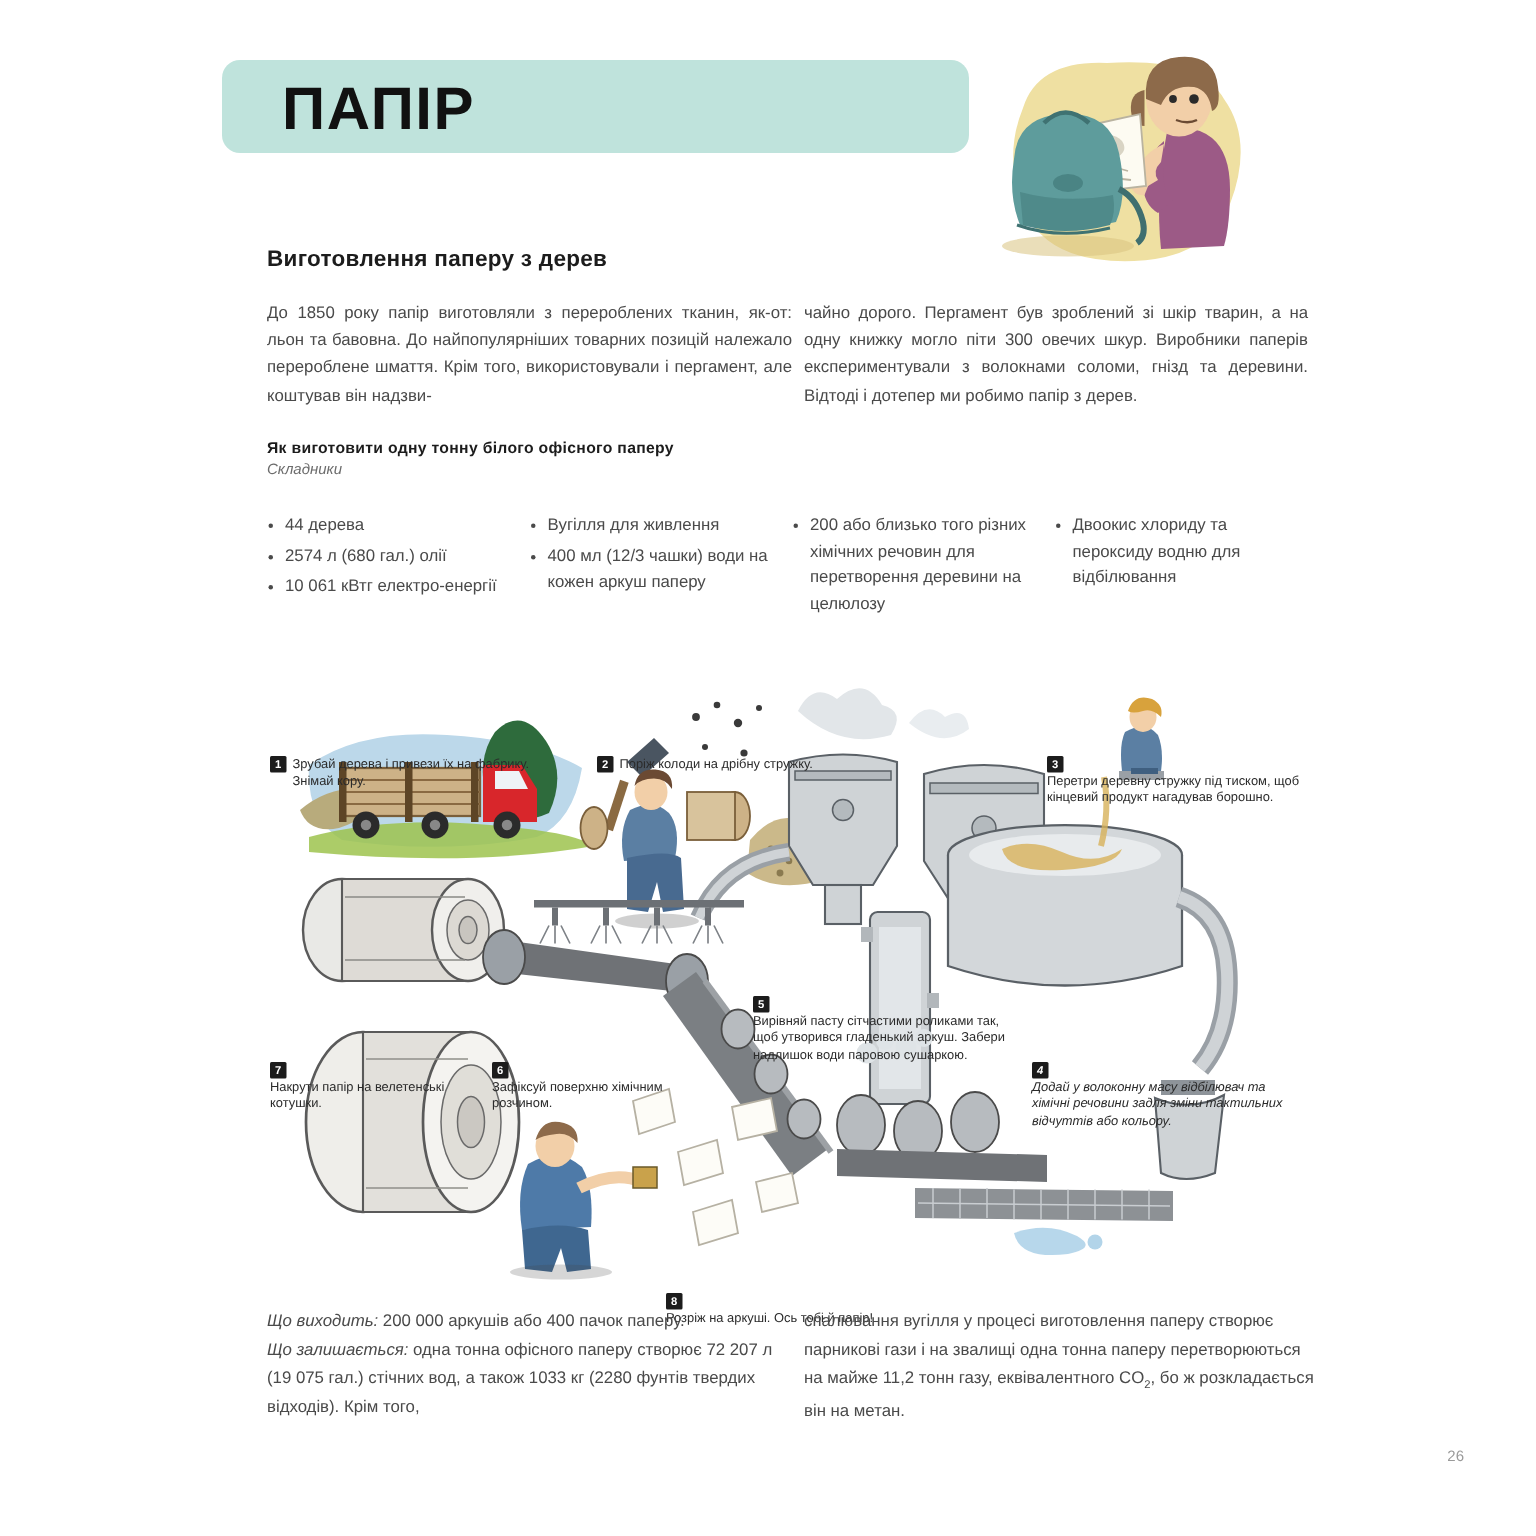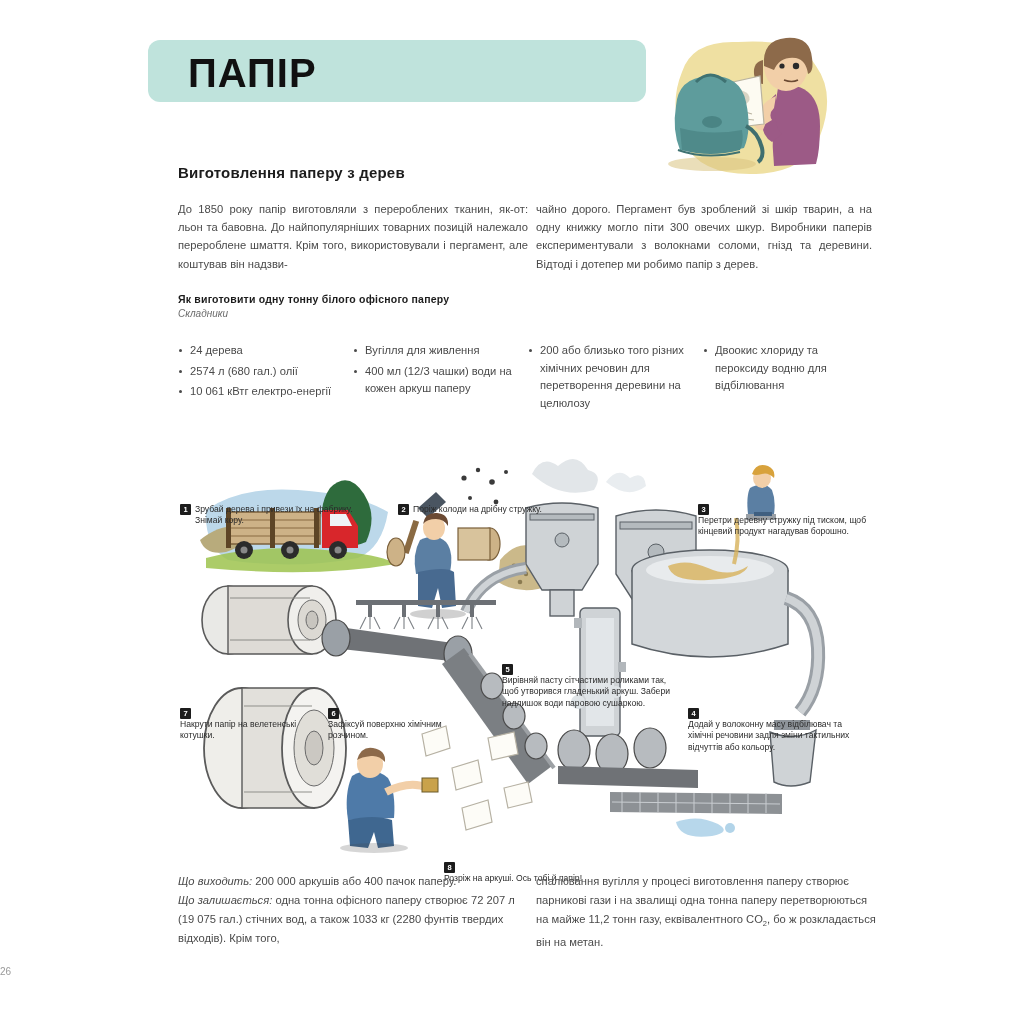--- a/index.html
+++ b/index.html
@@ -78,21 +78,21 @@
   }
   .step .txt{display:inline-block;vertical-align:top;max-width:170px;}
 
   
   .foot-a{position:absolute;left:178px;top:872px;width:352px;
     font-size:11.2px;line-height:19px;color:#4a4a4a;}
   .foot-b{position:absolute;left:536px;top:872px;width:340px;
     font-size:11.2px;line-height:19px;color:#4a4a4a;}
   .foot-a i{}
   .pagenum{
-    position:absolute;left:0;top:966px;width:976px;text-align:left;
+    position:absolute;left:0;top:966px;width:976px;text-align:right;
     font-size:10px;color:#9a9a9a;
   }
   sub{font-size:7.5px;}
 </style>
 </head>
 <body>
 
 <div class="page">
 
   <div class="title-banner"></div>
@@ -134,21 +134,21 @@
 
   <div class="col-a">До 1850 року папір виготовляли з перероблених тканин, як-от: льон та бавовна. До найпопулярніших товарних позицій належало перероблене шмаття. Крім того, використовували і пергамент, але коштував він надзви-</div>
   <div class="col-b">чайно дорого. Пергамент був зроблений зі шкір тварин, а на одну книжку могло піти 300 овечих шкур. Виробники паперів експериментували з волокнами соломи, гнізд та деревини. Відтоді і дотепер ми робимо папір з дерев.</div>
 
   <div class="h3">Як виготовити одну тонну білого офісного паперу</div>
   <div class="h4">Складники</div>
 
   <div class="ing-wrap">
     <div class="ing-col">
       <ul>
-        <li>24 дерева</li>
+        <li>44 дерева</li>
         <li>2574 л (680 гал.) олії</li>
         <li>10 061 кВтг електро-енергії</li>
       </ul>
     </div>
     <div class="ing-col">
       <ul>
         <li>Вугілля для живлення</li>
         <li>400 мл (12/3 чашки) води на кожен аркуш паперу</li>
       </ul>
     </div>
@@ -378,21 +378,21 @@
 
     <div class="step" style="left:10px;top:8px;">
       <span class="num">1</span><span class="txt">Зрубай дерева і привези їх на фабрику. Знімай кору.</span>
     </div>
     <div class="step" style="left:228px;top:8px;">
       <span class="num">2</span><span class="txt">Поріж колоди на дрібну стружку.</span>
     </div>
     <div class="step" style="left:528px;top:8px;width:182px;">
       <span class="num">3</span><span class="txt">Перетри деревну стружку під тиском, щоб кінцевий продукт нагадував борошно.</span>
     </div>
-    <div class="step" style="left:518px;top:212px;width:182px;">
+    <div class="step" style="left:518px;top:212px;width:182px;font-style:italic;">
       <span class="num">4</span><span class="txt">Додай у волоконну масу відбілювач та хімічні речовини задля зміни тактильних відчуттів або кольору.</span>
     </div>
     <div class="step" style="left:332px;top:168px;width:170px;">
       <span class="num">5</span><span class="txt">Вирівняй пасту сітчастими роликами так, щоб утворився гладенький аркуш. Забери надлишок води паровою сушаркою.</span>
     </div>
     <div class="step" style="left:158px;top:212px;width:128px;">
       <span class="num">6</span><span class="txt">Зафіксуй поверхню хімічним розчином.</span>
     </div>
     <div class="step" style="left:10px;top:212px;width:128px;">
       <span class="num">7</span><span class="txt">Накрути папір на велетенські котушки.</span>

